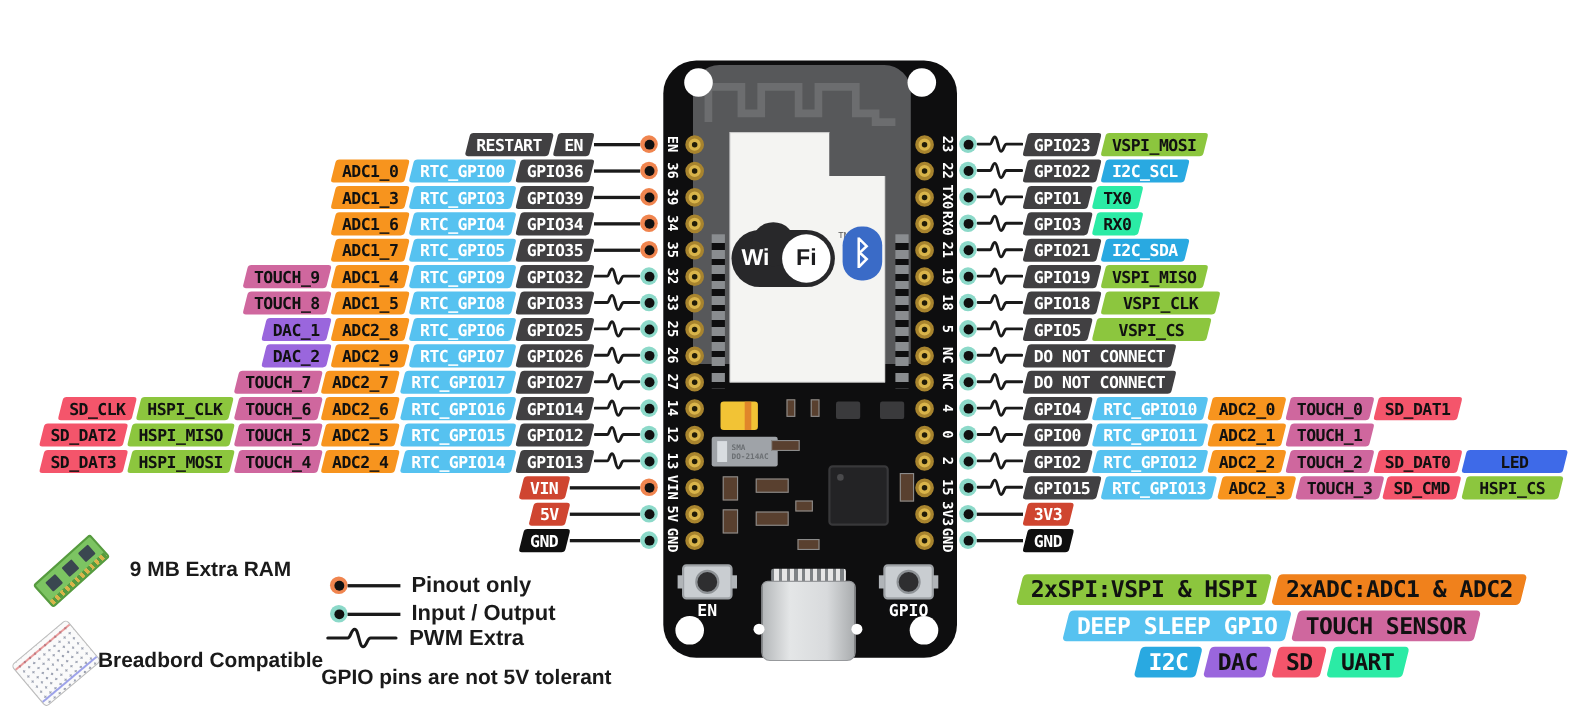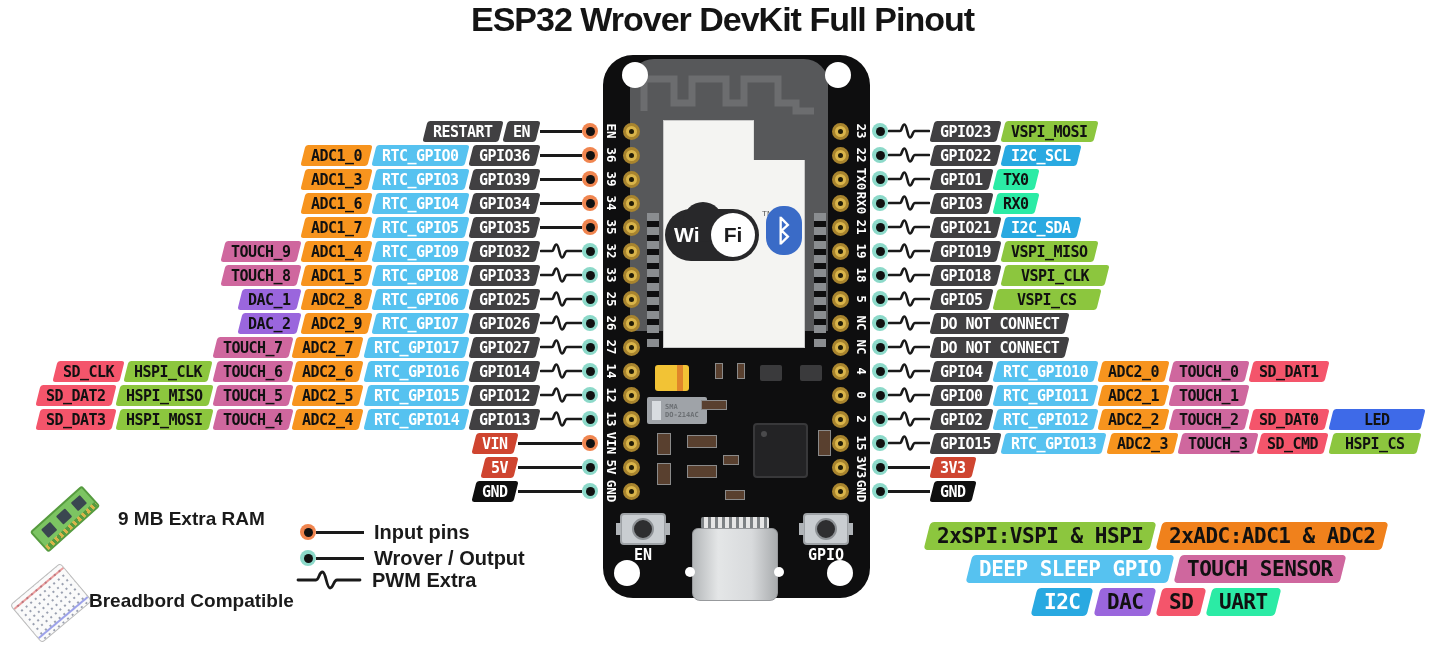--- a/index.html
+++ b/index.html
@@ -133,21 +133,20 @@
                linear-gradient(0deg, rgba(80,90,220,.55) 0 2px, transparent 2px 100%),
                radial-gradient(#9aa0b0 1.1px, transparent 1.2px);
              background-size:100% 100%,100% 100%,6px 6px;
              background-position:0 4px,0 -4px,2px 8px; }
 </style>
 </head>
 <body>
 
 <div id="stage">
 
-  <div class="title">ESP32 Wrover DevKit Full Pinout</div>
 
   <div class="board">
     <div class="pcb"></div>
     <div class="antenna">
       <svg width="198" height="62">
         <polyline points="14,52 14,20 44,20 44,44 62,44 62,20 96,20 96,44 114,44 114,20 148,20 148,44 166,44 166,52 184,52" fill="none" stroke="#6c6d6f" stroke-width="7"></polyline>
       </svg>
     </div>
     <div class="shield"></div>
     <div class="mpads" style="left:44px"></div>
@@ -310,33 +309,34 @@
     <div class="chip" style="left:48px"></div>
   </div>
   <div class="lg-text" style="left:118px;top:508px">9 MB Extra RAM</div>
 
   <div class="bb-icon"></div>
   <div class="lg-text" style="left:89px;top:590px">Breadbord Compatible</div>
 
   <div class="leg-row" style="top:523px">
     <div class="dot" id="leg-dot-input" style="background: rgb(240, 133, 79);"></div>
     <div class="leg-line"></div>
-    <span class="leg-label">Input pins</span>
+    <span class="leg-label">Pinout only</span>
   </div>
   <div class="leg-row" style="top:549px">
     <div class="dot" id="leg-dot-io" style="background: rgb(140, 217, 201);"></div>
     <div class="leg-line"></div>
-    <span class="leg-label">Wrover / Output</span>
+    <span class="leg-label">Input / Output</span>
   </div>
   <div class="leg-row" style="top:571px;left:296px">
     <svg width="66" height="24" viewBox="0 0 66 24">
       <path d="M2 12 H20 C23 12 23 4 26.5 4 C30 4 30.5 20 34 20 C37.5 20 37.5 12 41 12 H64" fill="none" stroke="#1a1a1a" stroke-width="2.8" stroke-linecap="round"></path>
     </svg>
     <span class="leg-label">PWM Extra</span>
   </div>
+  <div class="lg-text" style="left:292px;top:606px">GPIO pins are not 5V tolerant</div>
 
 <div class="pin-row left" style="top: 120px;">
       <div class="badge" style="background: rgb(65, 64, 66); color: rgb(255, 255, 255);">
         <span>RESTART</span>
       </div>
       <div class="badge" style="background: rgb(65, 64, 66); color: rgb(255, 255, 255);">
         <span>EN</span>
       </div>
       <div class="line"></div>
       <div class="dot" style="background: rgb(240, 133, 79);"></div>

